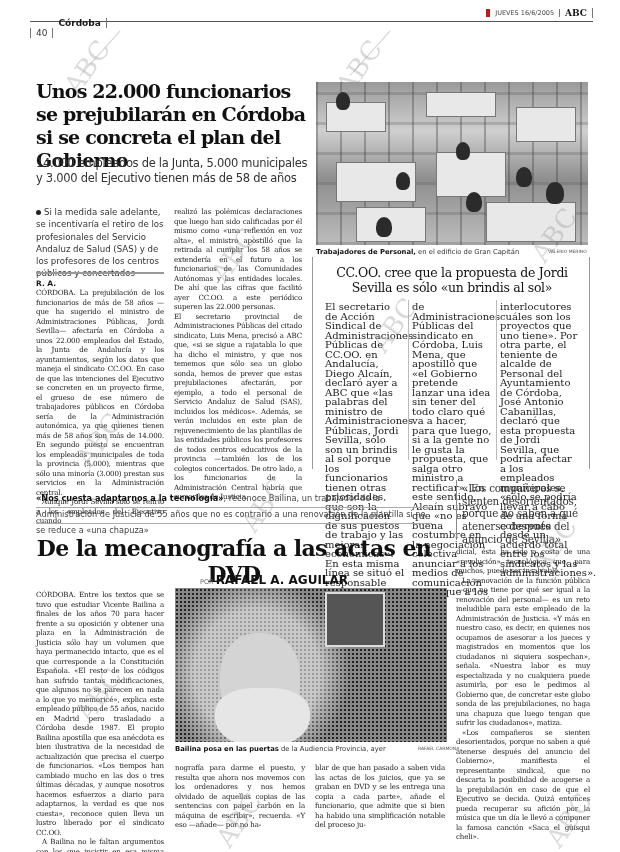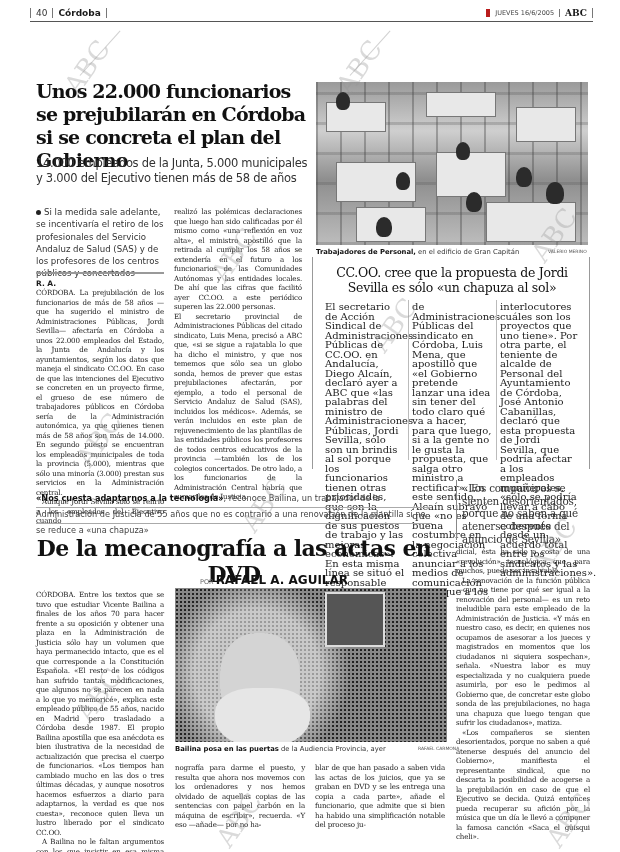--- a/index.html
+++ b/index.html
@@ -2,21 +2,21 @@
 <html><head>
 <meta charset="utf-8">
 <style>
   * { box-sizing: border-box; margin: 0; padding: 0; }
   html, body { width: 620px; height: 852px; background: #ffffff; overflow: hidden; }
   body { position: relative; font-family: "DejaVu Serif", serif; color: #1a1a1a; }
 
   .abs { position: absolute; }
   .hdr-line { position: absolute; left: 30px; top: 21px; width: 563px; border-top: 1px solid #555; }
   .hdr-left { position: absolute; left: 30px; top: 8px; display: flex; align-items: center; font-family: "DejaVu Sans", sans-serif; font-size: 9px; }
-  .hdr-left .pg { border-left: 1px solid #777; border-right: 1px solid #777; padding: 0 5px; color: #333; }
+  .hdr-left .pg { border-left: 1px solid #777; border-right: 1px solid #777; padding: 0 5px; color: #333; margin-top: 20px; }
   .hdr-left .sec { font-weight: bold; padding: 0 5px; border-right: 1px solid #777; }
   .hdr-right { position: absolute; right: 27px; top: 8px; display: flex; align-items: center; font-family: "DejaVu Sans", sans-serif; }
   .hdr-right .date { font-size: 6.5px; color: #444; padding: 0 5px; border-left: 4px solid #b91c1c; border-right: 1px solid #777; }
   .hdr-right .logo { font-family: "DejaVu Serif", serif; font-weight: bold; font-size: 9px; padding: 0 5px; border-right: 1px solid #777; }
 
   
   .wm { position: absolute; font-family: "DejaVu Serif", serif; color: rgba(150,150,150,0.35); font-size: 26px; transform: rotate(-55deg); pointer-events: none; }
   .wm-line { position: absolute; height: 1px; background: rgba(150,150,150,0.45); transform-origin: left center; pointer-events: none; }
 
   
@@ -137,21 +137,21 @@
   <div class="person" style="left:230px;top:100px;width:18px;height:22px;"></div>
   <div class="person" style="left:150px;top:110px;width:16px;height:20px;"></div>
   <div class="person" style="left:60px;top:135px;width:16px;height:20px;"></div>
 </div>
 <div class="abs caption1">
   <b>Trabajadores de Personal,</b><span> en el edificio de Gran Capitán</span>
 </div>
 <div class="abs credit1">VALERIO MERINO</div>
 
 <div class="abs sidebar-box"></div>
-<div class="abs sidebar-title">CC.OO. cree que la propuesta de Jordi Sevilla es sólo «un chapuza al sol»</div>
+<div class="abs sidebar-title">CC.OO. cree que la propuesta de Jordi Sevilla es sólo «un brindis al sol»</div>
 <div class="abs sb-col sb-col1">El secretario de Acción Sindical de Administraciones Públicas de CC.OO. en Andalucía, Diego Alcaín, declaró ayer a ABC que «las palabras del ministro de Administraciones Públicas, Jordi Sevilla, sólo son un brindis al sol porque los funcionarios tienen otras prioridades, que son la dignificación de sus puestos de trabajo y las mejoras económicas». En esta misma línea se situó el responsable</div>
 <div class="abs sb-div sb-div1"></div>
 <div class="abs sb-col sb-col2">de Administraciones Públicas del sindicato en Córdoba, Luis Mena, que apostilló que «el Gobierno pretende lanzar una idea sin tener del todo claro qué va a hacer, para que luego, si a la gente no le gusta la propuesta, que salga otro ministro a rectificar». En este sentido, Alcaín subrayó que «no es buena costumbre en la negociación colectiva anunciar a los medios de comunicación antes que a los</div>
 <div class="abs sb-div sb-div2"></div>
 <div class="abs sb-col sb-col3">interlocutores cuáles son los proyectos que uno tiene». Por otra parte, el teniente de alcalde de Personal del Ayuntamiento de Córdoba, José Antonio Cabanillas, declaró que esta propuesta de Jordi Sevilla, que podría afectar a los empleados municipales, «sólo se podría llevar a cabo de una forma coherente desde un acuerdo total entre los sindicatos y las administraciones».</div>
 
 <div class="abs kicker-rule1"></div>
 <div class="abs kicker-rule2"></div>
 <div class="abs kicker">
   <b>«Nos cuesta adaptarnos a la tecnología»</b><span>, reconoce Bailina, un trabajador de la Administración de Justicia de 55 años que no es contrario a una renovación de la plantilla si no se reduce a «una chapuza»</span>

